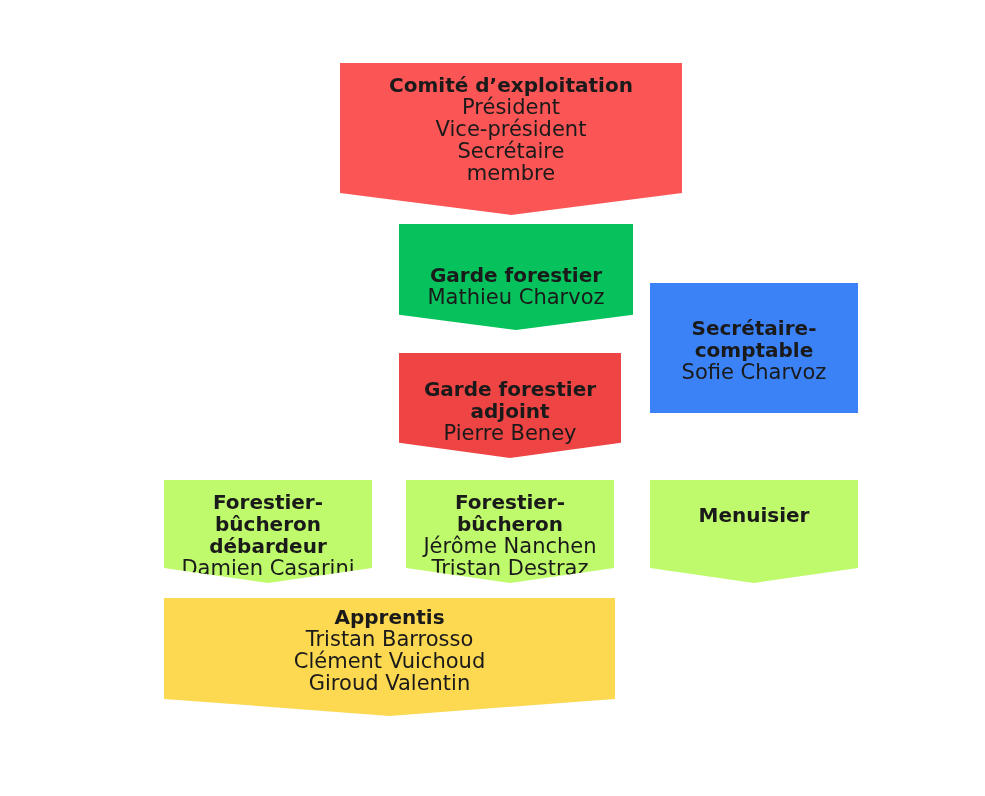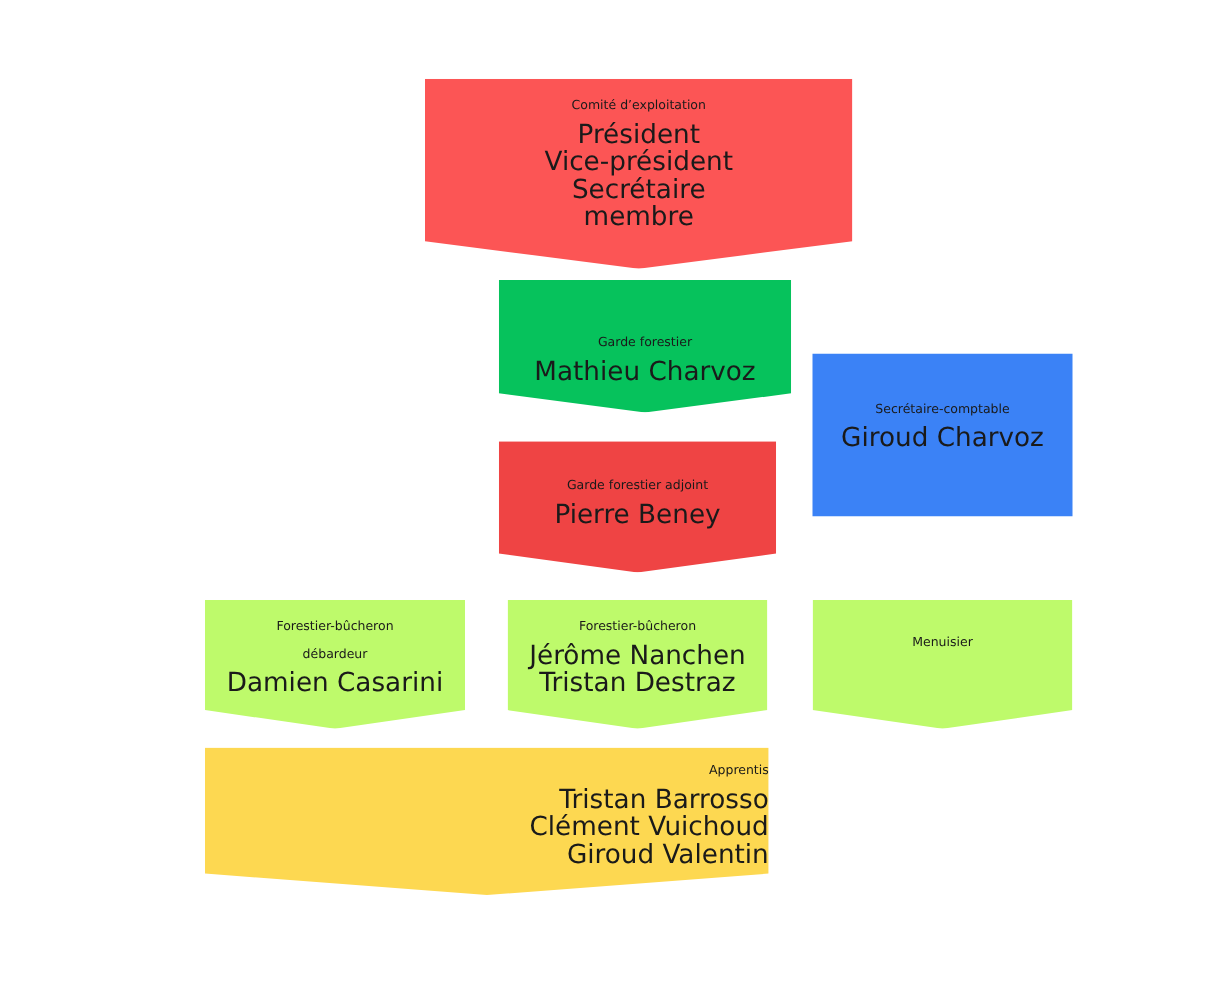--- a/index.html
+++ b/index.html
@@ -27,22 +27,22 @@
     text-align: center;
     color: #1a1a1a;
     display: block;
   }
   
   .chevron {
     -webkit-clip-path: polygon(0% 0%, 100% 0%, 100% 85.5%, 50% 100%, 0% 85.5%);
     clip-path: polygon(0% 0%, 100% 0%, 100% 85.5%, 50% 100%, 0% 85.5%);
   }
   .node-title {
-    font-weight: normal;
-    font-size: 10px;
+    font-weight: bold;
+    font-size: 20px;
     line-height: 22px;
     display: block;
   }
   .node-line {
     font-weight: normal;
     font-size: 21px;
     line-height: 22px;
     display: block;
   }
 
@@ -79,21 +79,20 @@
   }
   #node-menuisier {
     left: 650px; top: 480px;
     width: 208px; height: 103px;
     padding-top: 24px;
   }
   #node-apprentis {
     left: 164px; top: 598px;
     width: 451px; height: 118px;
     padding-top: 8px;
-    text-align: right;
   }
 </style>
 </head>
 <body style="background-color: rgb(255, 255, 255);">
 
 <div id="org-chart">
 
   <div class="node chevron" id="node-comite" style="background-color: rgb(252, 85, 85);">
     <span class="node-title">Comité d’exploitation</span>
     <span class="node-line">Président</span>
@@ -102,21 +101,21 @@
     <span class="node-line">membre</span>
   </div>
 
   <div class="node chevron" id="node-garde-forestier" style="background-color: rgb(6, 194, 92);">
     <span class="node-title">Garde forestier</span>
     <span class="node-line">Mathieu Charvoz</span>
   </div>
 
   <div class="node" id="node-secretaire-comptable" style="background-color: #3b82f6;">
     <span class="node-title">Secrétaire-comptable</span>
-    <span class="node-line">Giroud Charvoz</span>
+    <span class="node-line">Sofie Charvoz</span>
   </div>
 
   <div class="node chevron" id="node-garde-forestier-adjoint" style="background-color: #ef4444;">
     <span class="node-title">Garde forestier adjoint</span>
     <span class="node-line">Pierre Beney</span>
   </div>
 
   <div class="node chevron" id="node-forestier-debardeur" style="background-color: rgb(190, 250, 107);">
     <span class="node-title">Forestier-bûcheron</span>
     <span class="node-title">débardeur</span>

